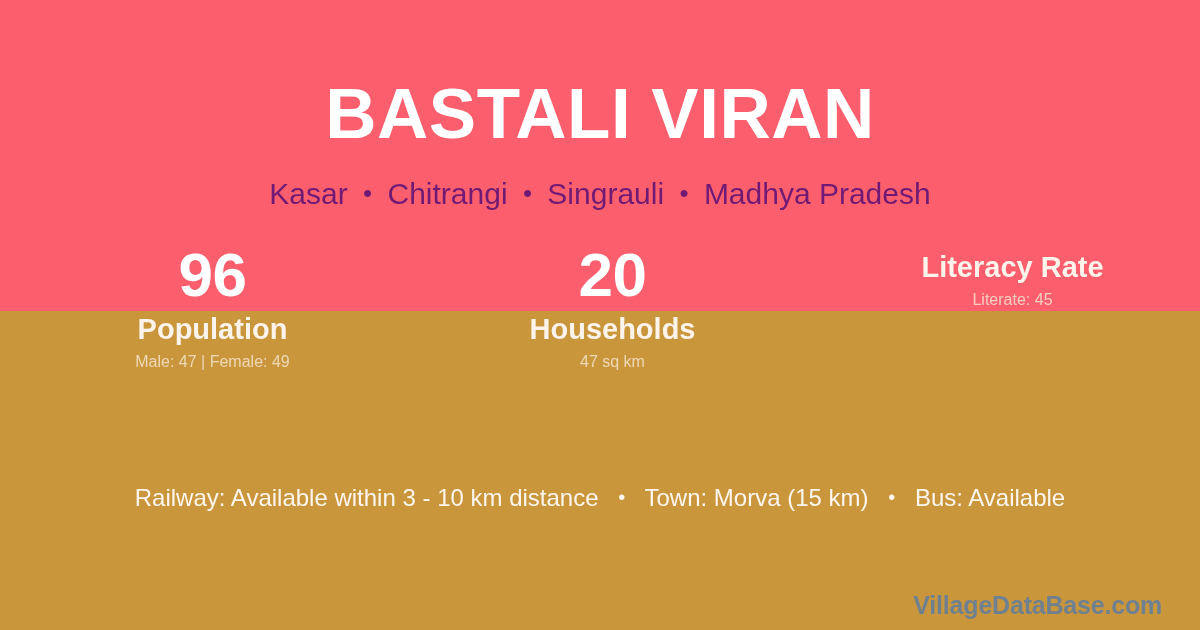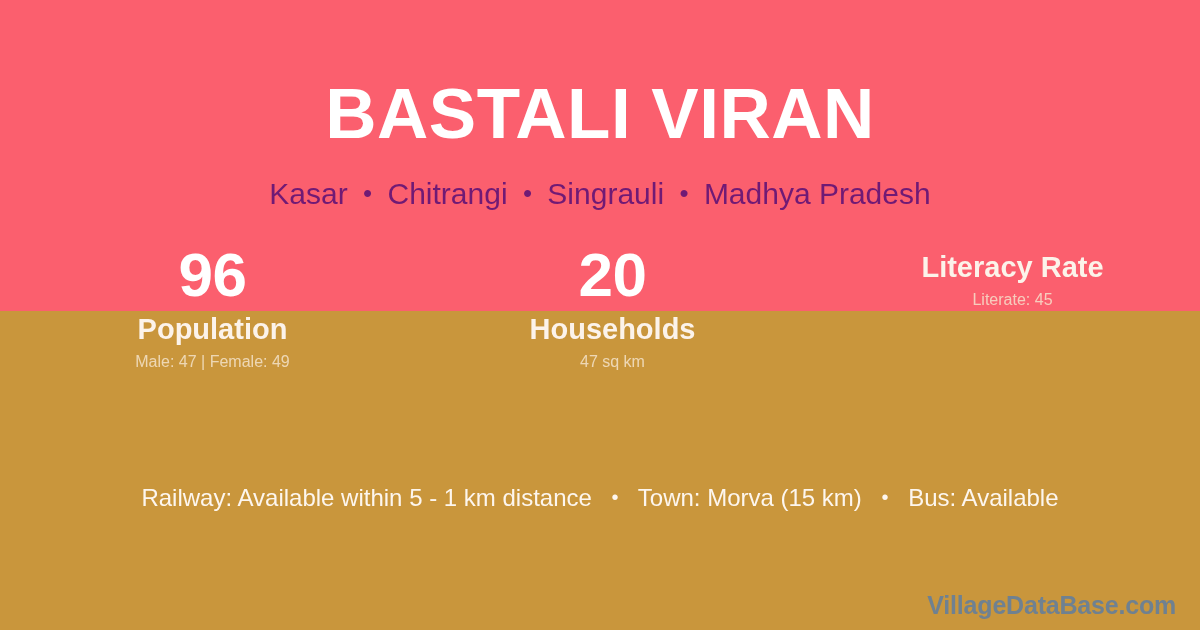--- a/index.html
+++ b/index.html
@@ -102,21 +102,21 @@
   }
   #facilities .sep {
     display:inline-block;
     padding:0 13px;
     font-size:20px;
     vertical-align:2px;
   }
 
   
   #brand {
-    position:absolute; right:24px; top:591px;
+    position:absolute; right:38px; top:591px;
     font-size:25px;
     font-weight:bold;
     color:#6f8191;
     letter-spacing:-0.2px;
     white-space:nowrap;
   }
 </style>
 </head>
 <body>
 
@@ -154,21 +154,21 @@
     </div>
 
     <div class="stat">
       <div class="stat-label">Literacy Rate</div>
       <div class="stat-sub">Literate: 45</div>
     </div>
 
   </div>
 
   <div id="facilities">
-    <span>Railway: Available within 5 - 1 km distance</span>
+    <span>Railway: Available within 3 - 10 km distance</span>
     <span class="sep">•</span>
     <span>Town: Morva (15 km)</span>
     <span class="sep">•</span>
     <span>Bus: Available</span>
   </div>
 
   <div id="brand">VillageDataBase.com</div>
 
 </div>
 

